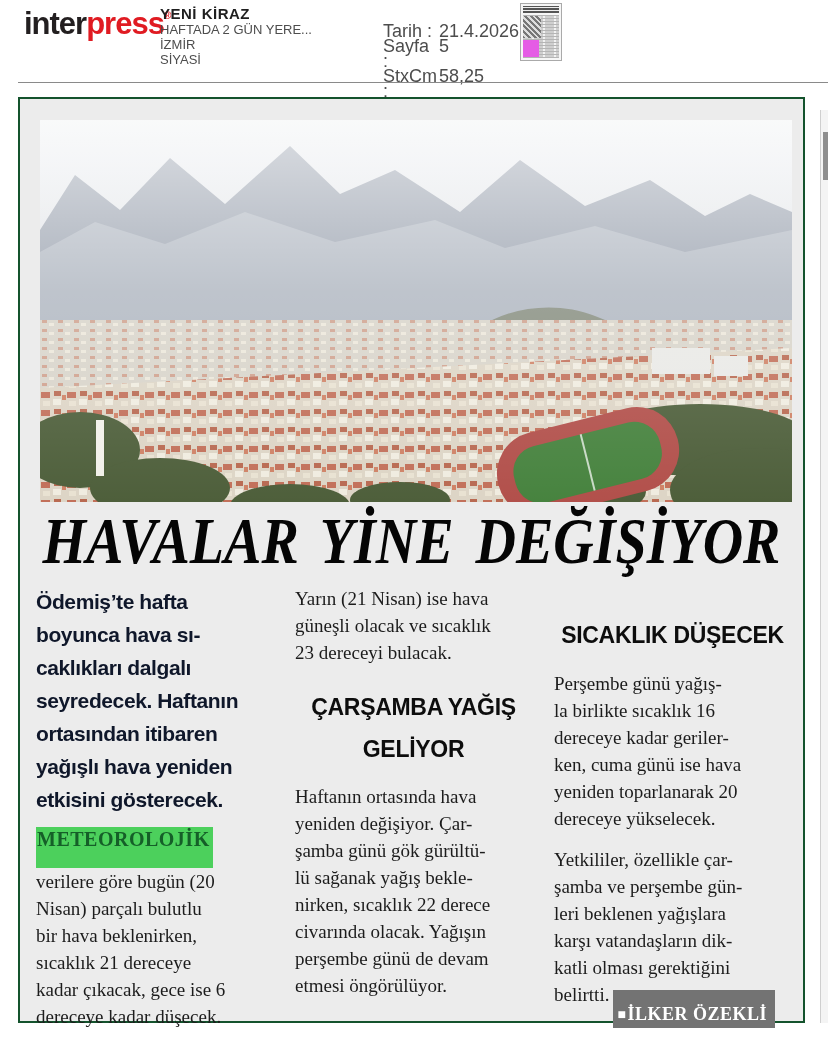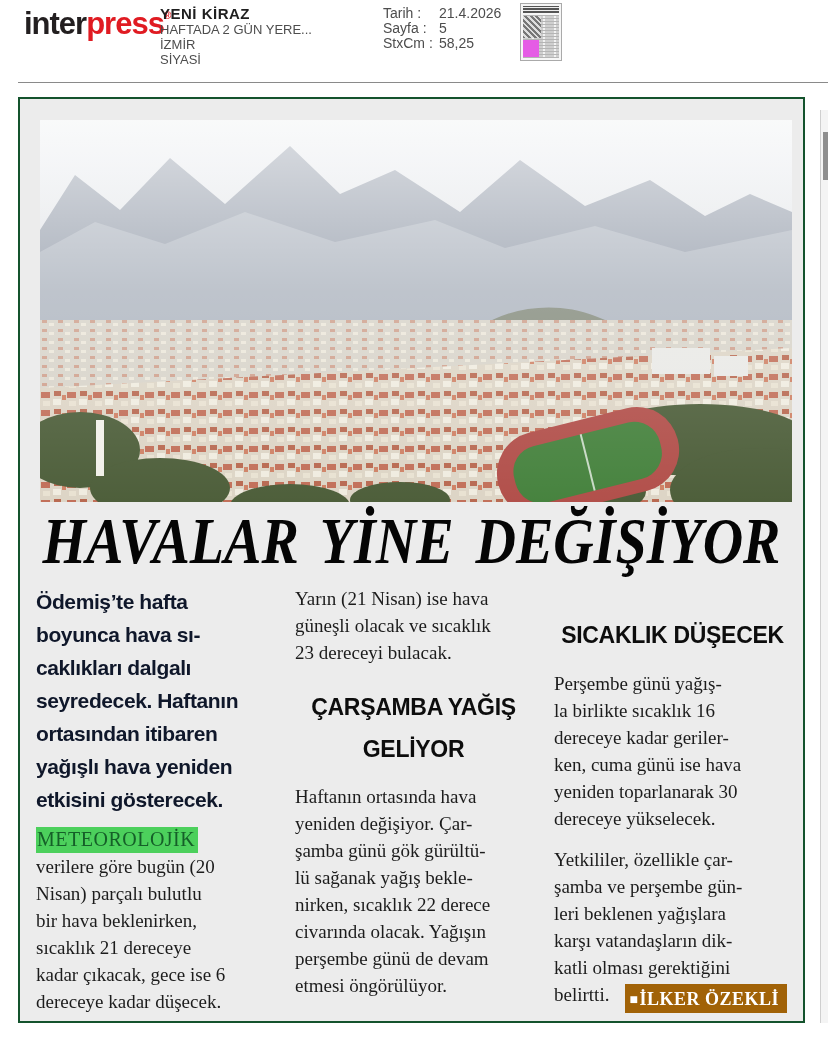--- a/index.html
+++ b/index.html
@@ -13,21 +13,21 @@
   
   .logo { position:absolute; left:24px; top:6px; font-weight:bold; font-size:31px; letter-spacing:-1px; }
   .logo .inter { color:#231f20; }
   .logo .press { color:#e01b22; }
   .logo .reg { color:#e01b22; font-size:10px; vertical-align:top; line-height:20px; }
 
   .pub { position:absolute; left:160px; top:5px; color:#4d4d4d; }
   .pub-name { font-weight:bold; font-size:15px; color:#1f1f1f; letter-spacing:.5px; }
   .pub-line { font-size:13px; line-height:15px; }
 
-  .info { position:absolute; left:383px; top:6px; color:#4d4d4d; font-size:14px; }
+  .info { position:absolute; left:383px; top:24px; color:#4d4d4d; font-size:18px; }
   .info-row { display:grid; grid-template-columns:56px auto; line-height:15px; }
 
   .thumb { position:absolute; left:520px; top:3px; width:42px; height:58px;
     background:#f6f6f6; border:1px solid #aaa; }
   .thumb-headline { position:absolute; left:2px; top:2px; right:2px; height:7px;
     background:repeating-linear-gradient(0deg,#555 0 2px,#eee 2px 3px); }
   .thumb-lines { position:absolute; left:2px; top:11px; right:2px; bottom:2px;
     background:repeating-linear-gradient(0deg,#b5b5b5 0 1px,transparent 1px 3px),
                repeating-linear-gradient(90deg,#cfcfcf 0 9px,#f2f2f2 9px 11px); }
   .thumb-photo { position:absolute; left:2px; top:12px; width:18px; height:22px;
@@ -56,33 +56,33 @@
   .col { position:relative; color:#1b1b1b; }
 
   .lead { font-family:"Liberation Sans", sans-serif; font-weight:bold;
     font-size:21px; line-height:33px; letter-spacing:-0.4px; color:#0f172a; white-space:pre-line; }
 
   .serif { font-family:"Liberation Serif", serif; font-size:19px; line-height:27px;
     color:#1c1c1c; white-space:pre-line; }
 
   .highlight-line { margin-top:11px; }
   .highlight { display:inline-block; background:#4cd05c; color:#155f28;
-    font-family:"Liberation Serif", serif; font-weight:normal; font-size:20px;
-    line-height:25px; padding:0 3px 1px 1px; letter-spacing:.5px; }
+    font-family:"Liberation Serif", serif; font-weight:bold; font-size:20px;
+    line-height:25px; padding:0 3px 16px 1px; letter-spacing:.5px; }
 
   .subhead { font-family:"Liberation Sans", sans-serif; font-weight:bold;
     font-size:23px; line-height:42px; letter-spacing:-0.3px; color:#0d0d0d;
     text-align:center; white-space:pre-line; }
   .col2 .subhead { margin-top:20px; margin-bottom:13px; }
   .col3 .subhead { margin-top:36px; margin-bottom:21px; line-height:28px; }
   .col3 .para2 { margin-top:14px; }
 
-  .byline { position:absolute; right:4px; bottom:2px; background:#a16207;
+  .byline { position:absolute; right:16px; bottom:2px; background:#737373;
     color:#fff; font-family:"Liberation Serif", serif; font-weight:bold;
-    font-size:18px; line-height:24px; padding:3px 8px 1px 4px; letter-spacing:.5px;
+    font-size:18px; line-height:24px; padding:12px 8px 1px 4px; letter-spacing:.5px;
     white-space:nowrap; }
   .byline .bullet { font-size:14px; vertical-align:1px; margin-right:1px; }
 
   
   .right-strip { position:absolute; left:820px; top:110px; width:8px; height:913px;
     background:#f4f4f4; border-left:1px solid #cfcfcf; }
   .right-strip .mini { position:absolute; left:2px; top:22px; width:6px; height:48px;
     background:#3a3a3a; opacity:.55; }
 </style>
 </head>
@@ -217,21 +217,21 @@
 perşembe günü de devam
 etmesi öngörülüyor.</p>
       </div>
 
       <div class="col col3">
         <h2 class="subhead">SICAKLIK DÜŞECEK</h2>
         <p class="serif">Perşembe günü yağış-
 la birlikte sıcaklık 16
 dereceye kadar geriler-
 ken, cuma günü ise hava
-yeniden toparlanarak 30
+yeniden toparlanarak 20
 dereceye yükselecek.</p>
         <p class="serif para2">Yetkililer, özellikle çar-
 şamba ve perşembe gün-
 leri beklenen yağışlara
 karşı vatandaşların dik-
 katli olması gerektiğini
 belirtti.</p>
         <div class="byline"><span class="bullet">■</span><span>İLKER ÖZEKLİ</span></div>
       </div>
 

